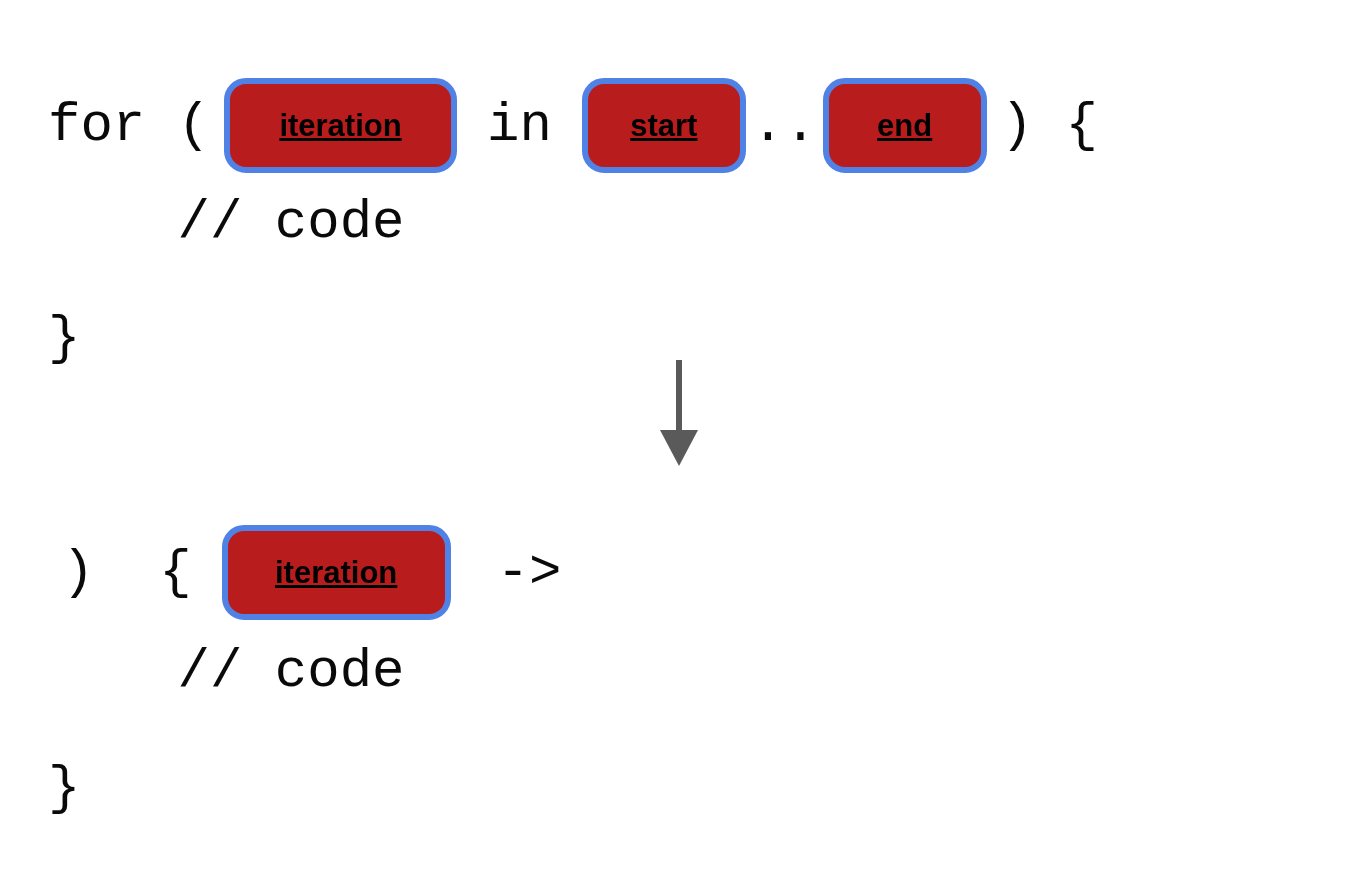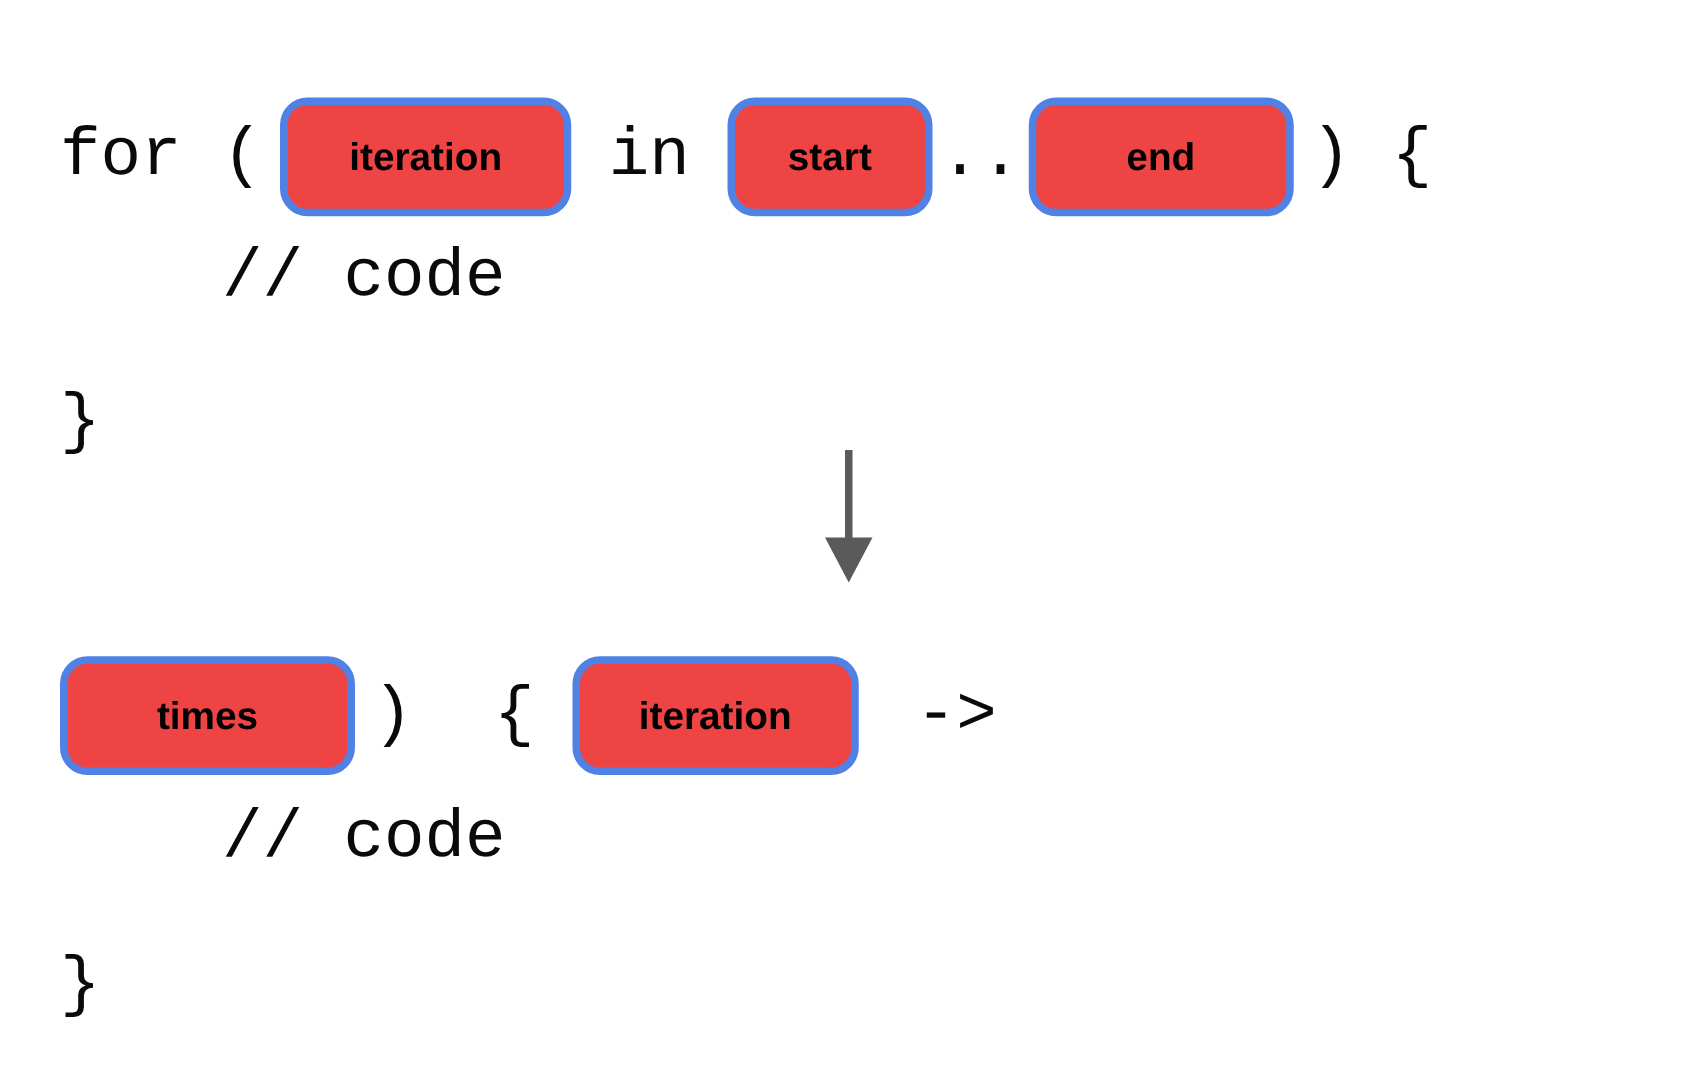--- a/index.html
+++ b/index.html
@@ -44,36 +44,37 @@
   #line-repeat   { left: 48px;  top: 525px; }
   #line-body-2   { left: 48px;  top: 645px; }
   #line-close-2  { left: 48px;  top: 762px; }
 
   
   .token {
     display: inline-flex;
     align-items: center;
     justify-content: center;
     box-sizing: border-box;
-    background: #ef4444;
+    background: #b91c1c;
     border: 6px solid #5082E6;
     border-radius: 22px;
     font-family: "Liberation Sans", "DejaVu Sans", sans-serif;
     font-weight: bold;
     font-size: 31px;
     color: #000000;
     line-height: 1;
     height: 95px;
     padding: 0 16px;
     margin: 0;
     vertical-align: middle;
+    text-decoration: underline;
   }
   .token.w-iteration { width: 233px; }
   .token.w-start     { width: 164px; }
-  .token.w-end       { width: 212px; }
+  .token.w-end       { width: 164px; }
   .token.w-times     { width: 236px; }
   .token.w-iteration2{ width: 229px; }
 
   .gap-sm { display: inline-block; width: 14px; }
   .gap-md { display: inline-block; width: 30px; }
   .gap-lg { display: inline-block; width: 46px; }
 
   
   .range-dots {
     font-family: "Liberation Mono", "DejaVu Sans Mono", monospace;
@@ -117,21 +118,20 @@
   <div class="code-line" id="line-close-1">
     <span class="mono">}</span>
   </div>
 
   <svg class="flow-arrow" viewBox="0 0 58 112">
     <line x1="29" y1="2" x2="29" y2="80" stroke="#5a5a5a" stroke-width="6"></line>
     <polygon points="29,108 10,72 48,72" fill="#5a5a5a"></polygon>
   </svg>
 
   <div class="code-line" id="line-repeat">
-    <span class="token w-times">times</span>
     <span class="gap-sm"></span>
     <span class="mono">)  {</span>
     <span class="gap-md"></span>
     <span class="token w-iteration2">iteration</span>
     <span class="gap-lg"></span>
     <span class="mono">-&gt;</span>
   </div>
 
   <div class="code-line" id="line-body-2">
     <span class="mono">    // code</span>

